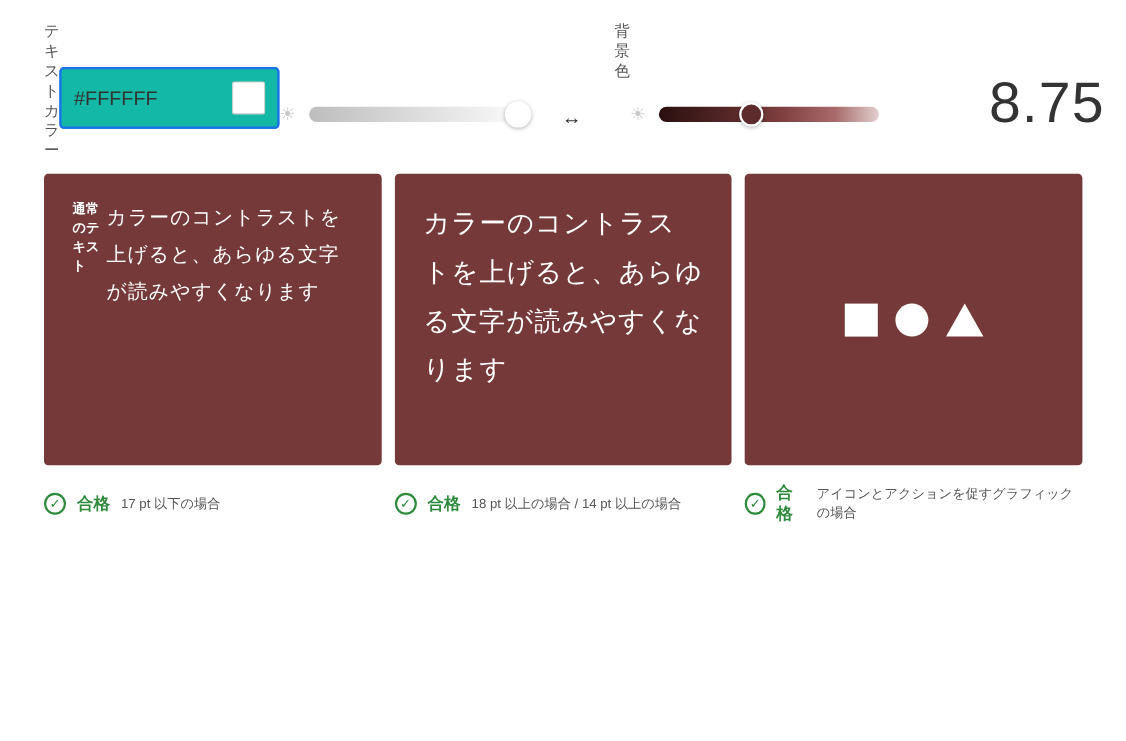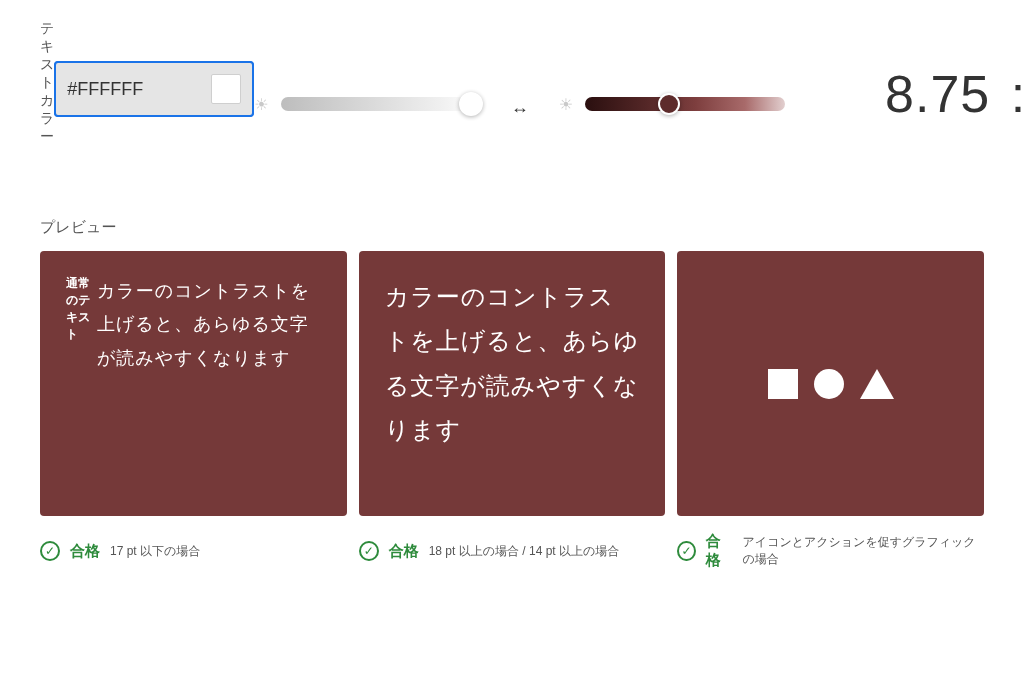--- a/index.html
+++ b/index.html
@@ -39,21 +39,21 @@
   .color-input {
     display: flex;
     align-items: center;
     justify-content: space-between;
     border: 1px solid #8a8a8a;
     border-radius: 4px;
     padding: 0 12px;
     height: 56px;
     width: 200px;
     font-size: 18px;
-    background: #e5e5e5;
+    background: #14b8a6;
   }
   .color-input.active {
     border-color: #1a73e8;
     outline: 2px solid #1a73e8;
     outline-offset: -2px;
   }
   .swatch {
     width: 30px;
     height: 30px;
     border: 1px solid #cfcfcf;
@@ -245,20 +245,21 @@
           <div class="knob"></div>
         </div>
       </div>
     </div>
 
     <div style="display:flex;align-items:center;padding-top:36px;">
       <span class="swap">↔</span>
     </div>
 
     <div class="col">
+      <div class="label">背景色</div>
       <div class="slider-wrap">
         <span class="sun">☀</span>
         <div class="slider bg-grad">
           <div class="knob"></div>
         </div>
       </div>
     </div>
 
     <div class="vline"></div>
 
@@ -266,21 +267,20 @@
       <div class="ratio-val">
         <span>
           <span class="ratio-main">8.75</span><span class="ratio-suffix"> : 1</span>
         </span>
         <span class="check-green">✓</span>
       </div>
     </div>
 
   </div>
 
-  <div class="preview-label">プレビュー</div>
 
   <div class="cards">
 
     <div class="card normal">
       <div class="c-label">通常のテキスト</div>
       <div class="body">カラーのコントラストを上げると、あらゆる文字が読みやすくなります</div>
     </div>
 
     <div class="card large">
       <div class="body">カラーのコントラストを上げると、あらゆる文字が読みやすくなります</div>

